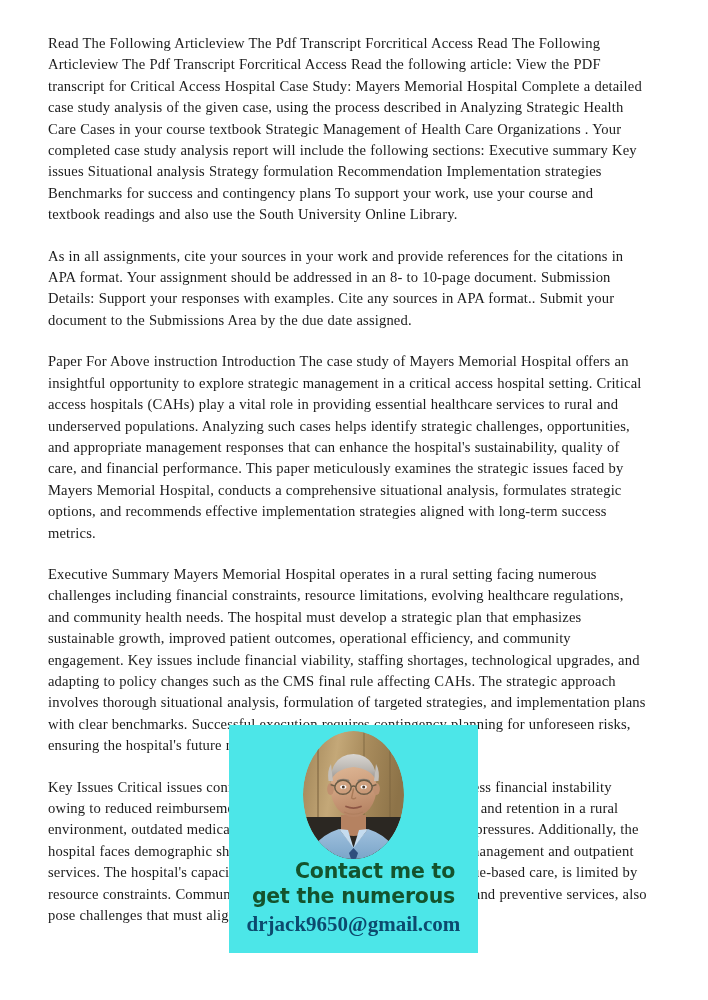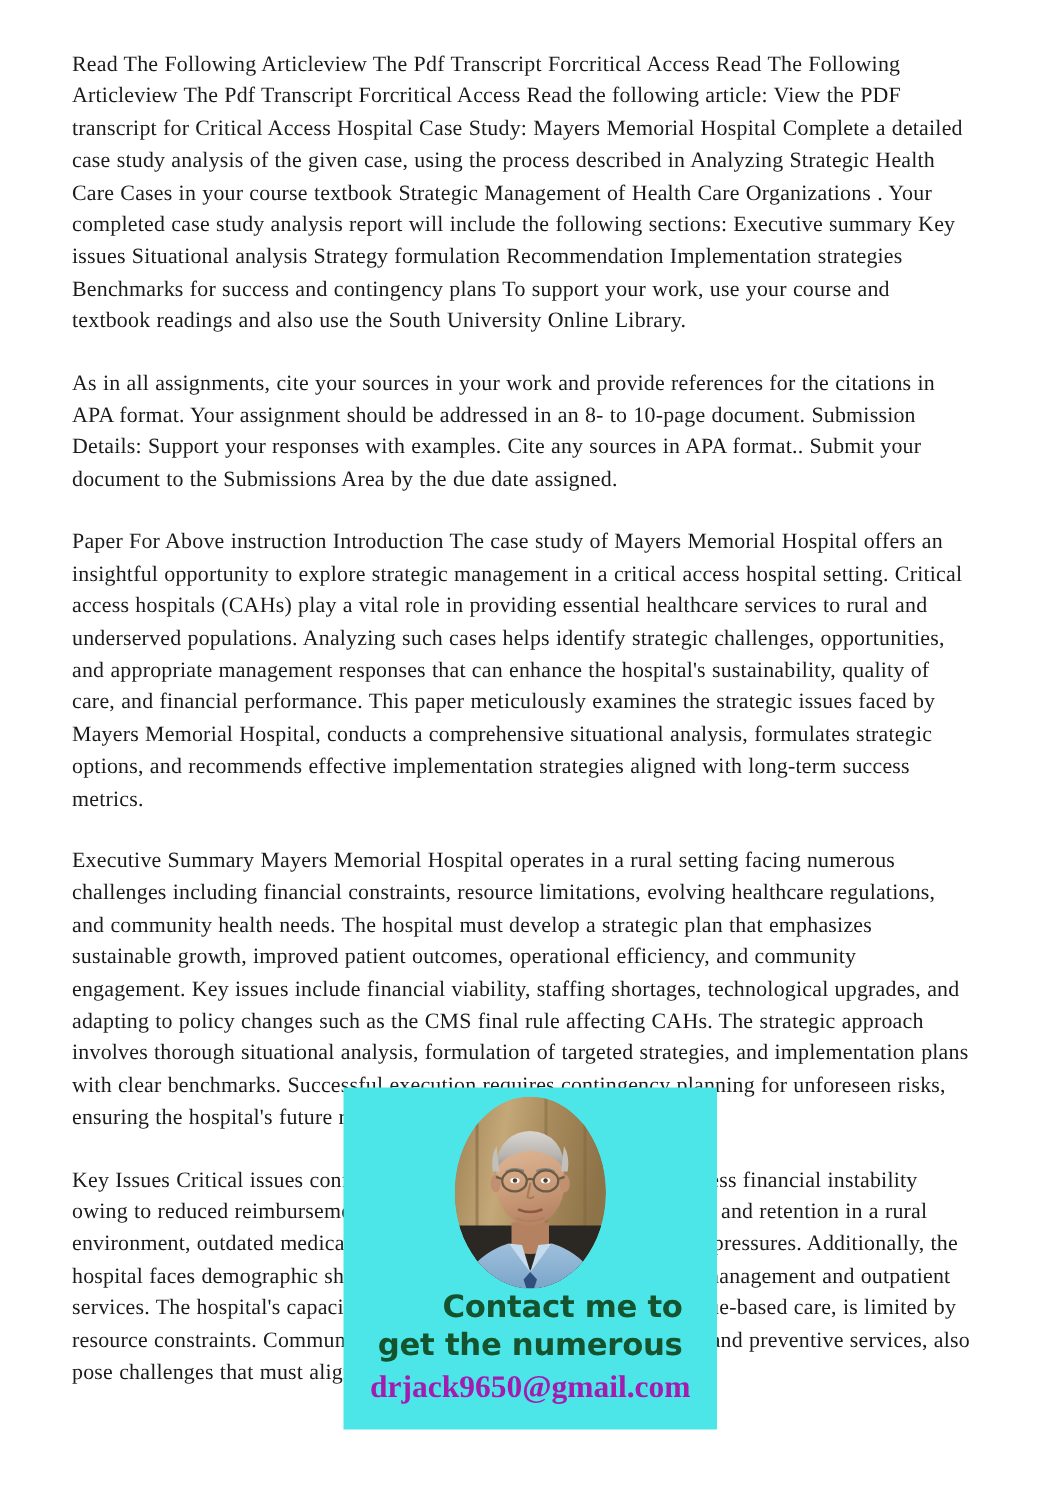--- a/index.html
+++ b/index.html
@@ -83,21 +83,21 @@
   }
 
   .contact-line { display: block; white-space: nowrap; }
 
   #contact-email {
     margin-top: 3px;
     font-family: "Liberation Serif", "DejaVu Serif", serif;
     font-weight: bold;
     font-size: 21px;
     line-height: 25px;
-    color: #a21caf;
+    color: #0c4a6e;
     text-align: left;
     white-space: nowrap;
   }
 </style>
 </head>
 <body>
 
 <div id="page">
 
   <div id="doc-body">

